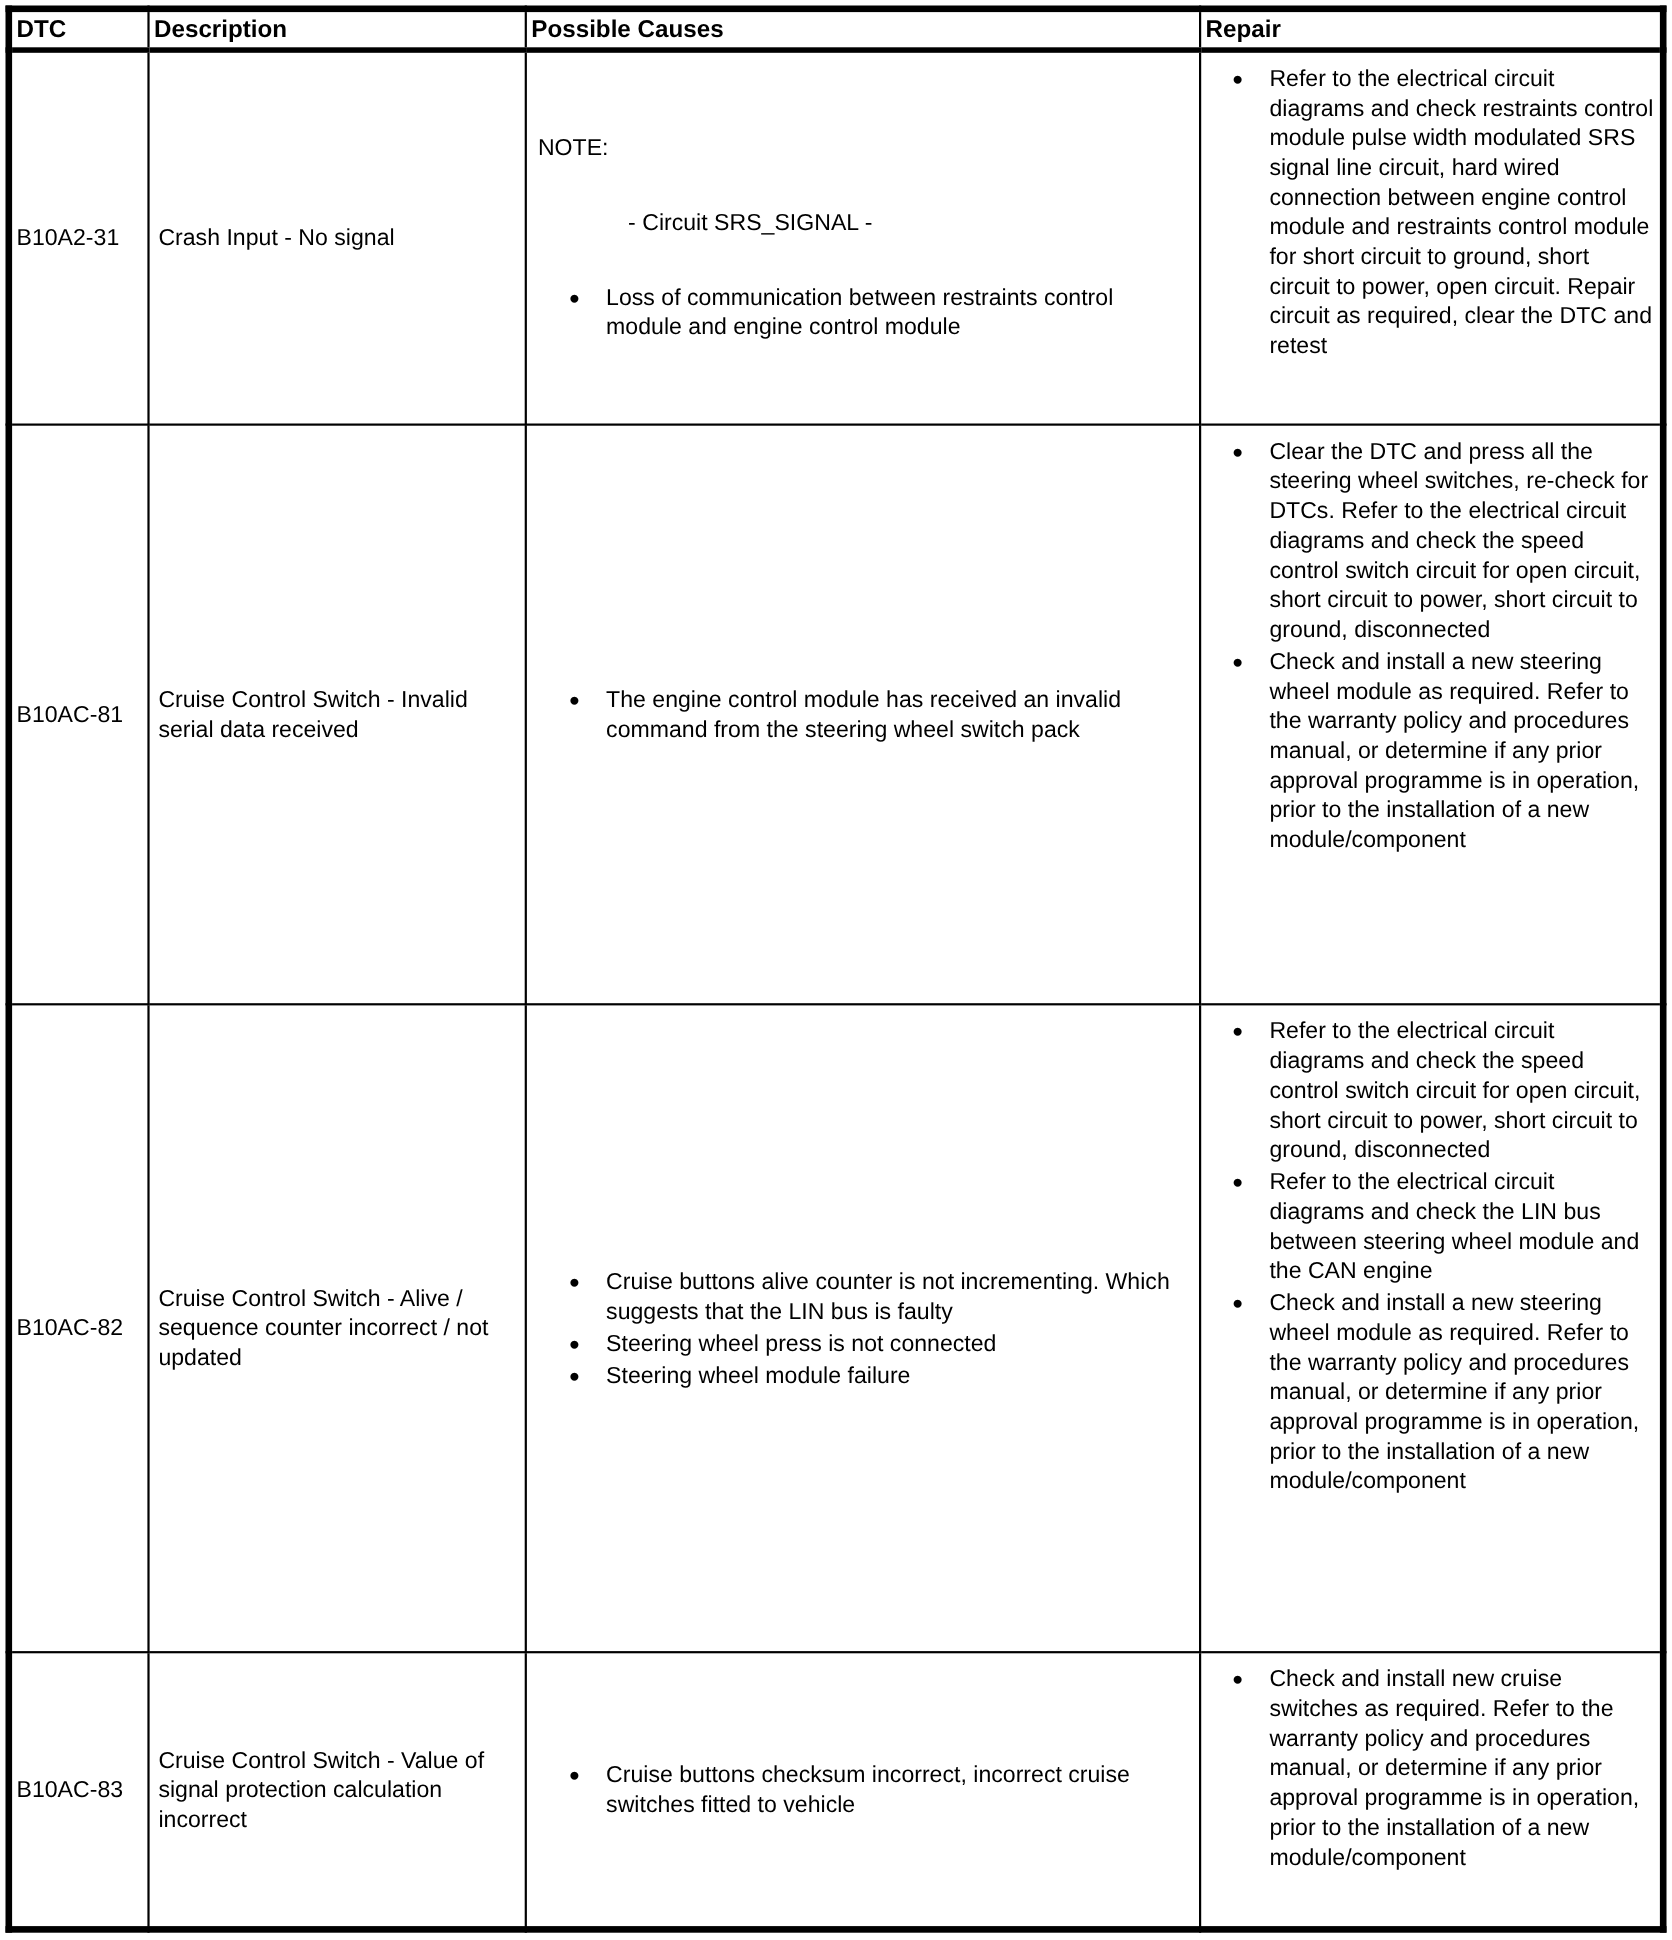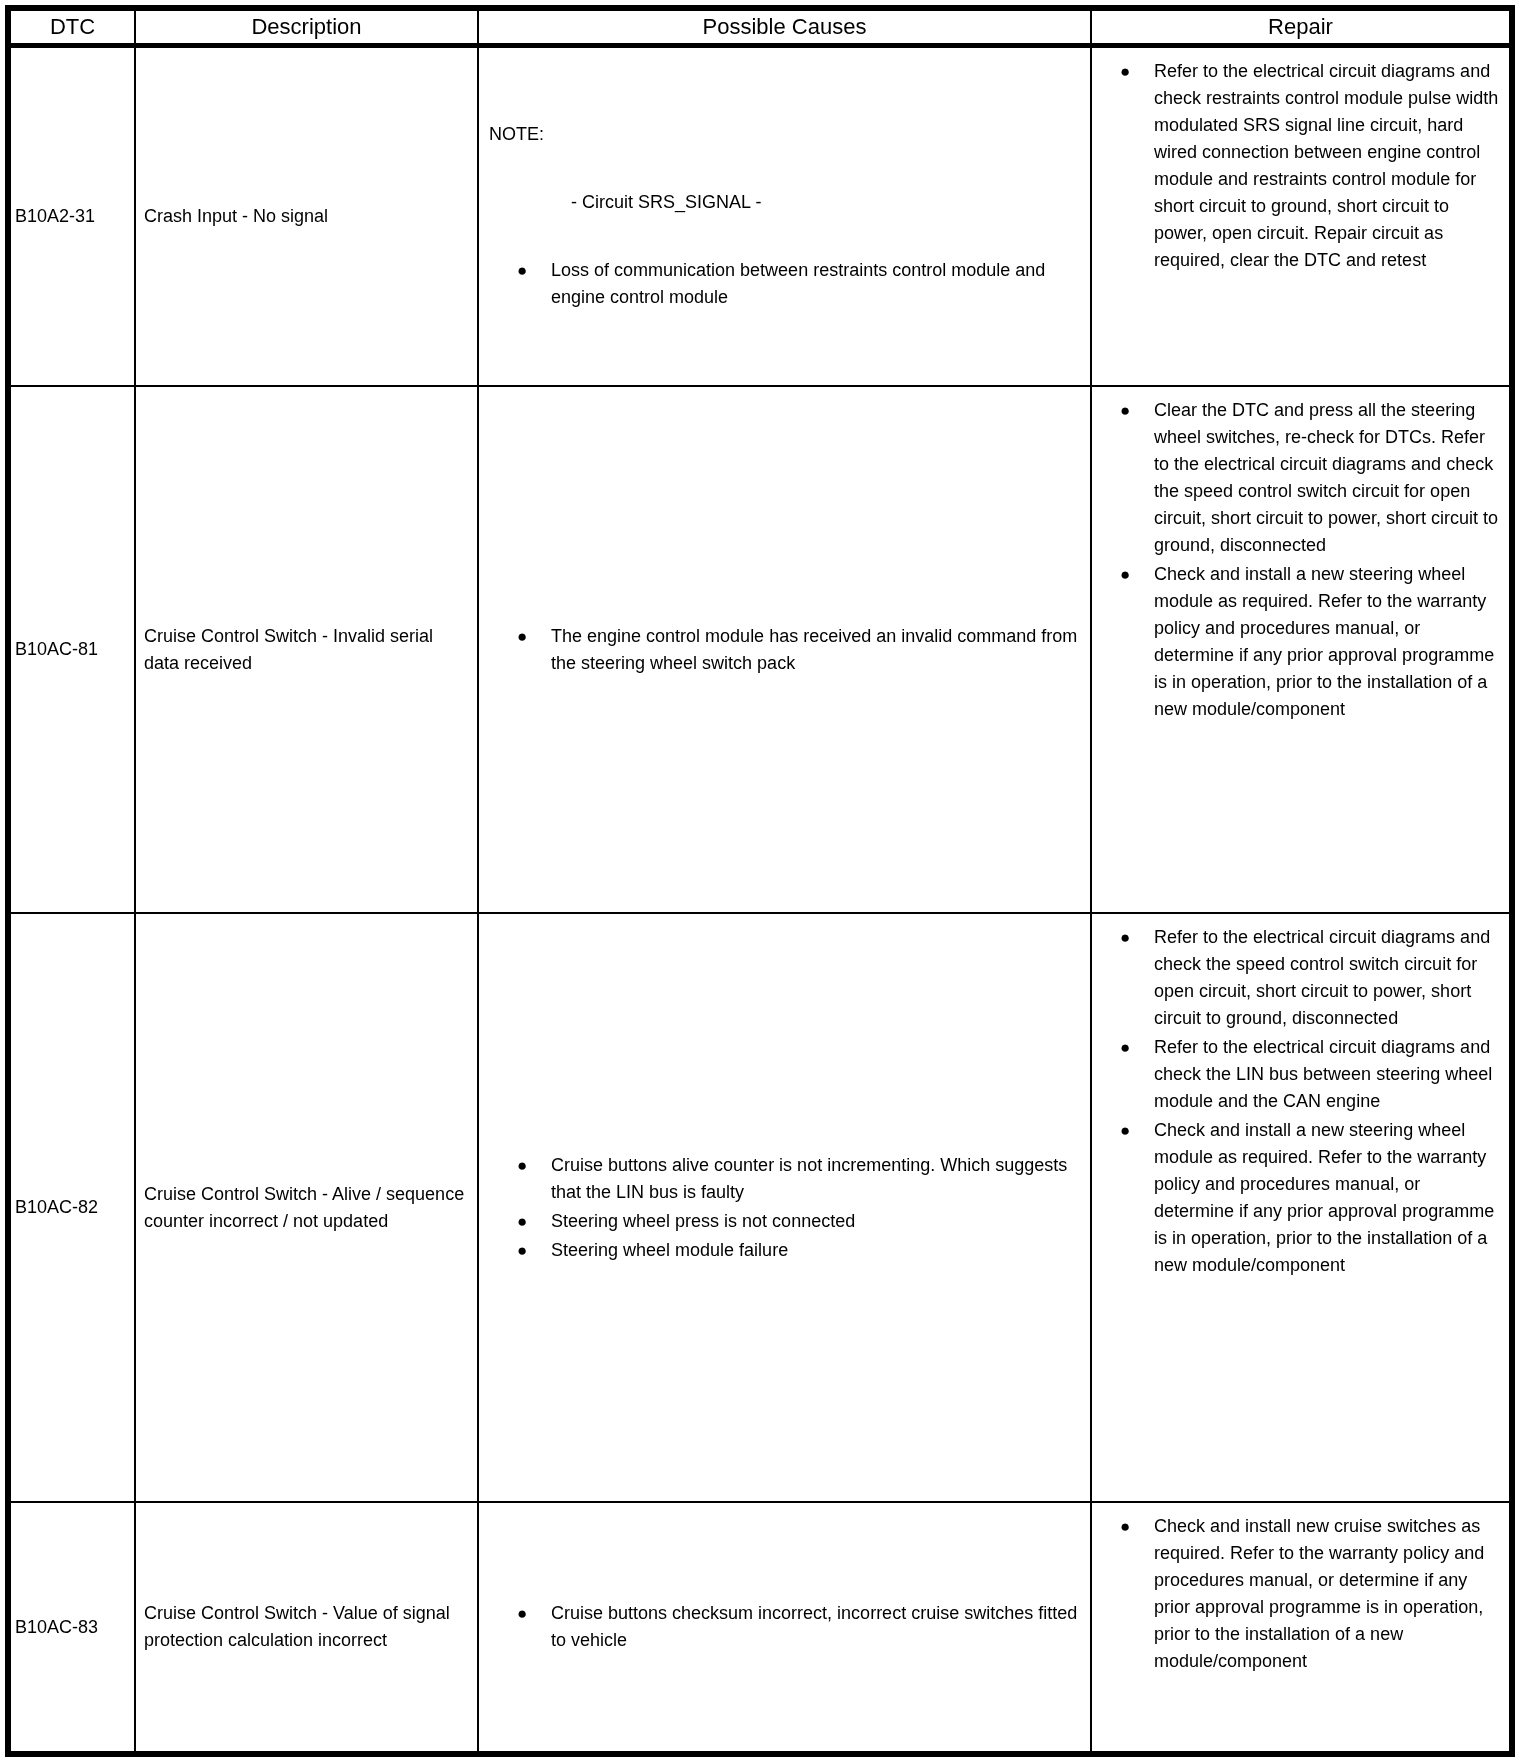--- a/index.html
+++ b/index.html
@@ -23,28 +23,28 @@
     border: 6px solid #000000;
   }
   th, td {
     border: 2px solid #000000;
     box-sizing: border-box;
     overflow: hidden;
   }
   thead th {
     border-bottom: 5px solid #000000;
     font-size: 22px;
-    font-weight: normal;
-    text-align: center;
+    font-weight: bold;
+    text-align: left;
     height: 37px;
     line-height: 24px;
     padding: 2px 4px;
   }
   td {
-    font-size: 18px;
+    font-size: 21px;
     line-height: 27px;
     vertical-align: middle;
   }
   td.dtc-cell {
     padding: 0 2px 0 4px;
     vertical-align: middle;
   }
   td.desc-cell {
     padding: 0 8px;
     vertical-align: middle;

